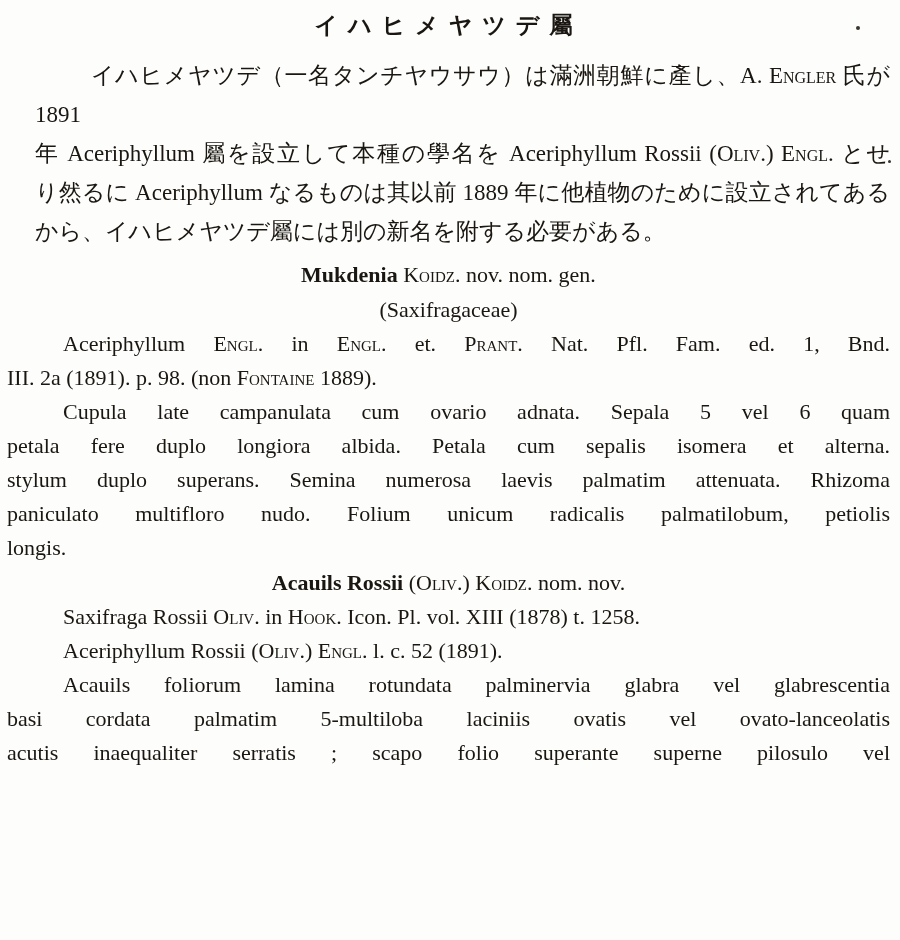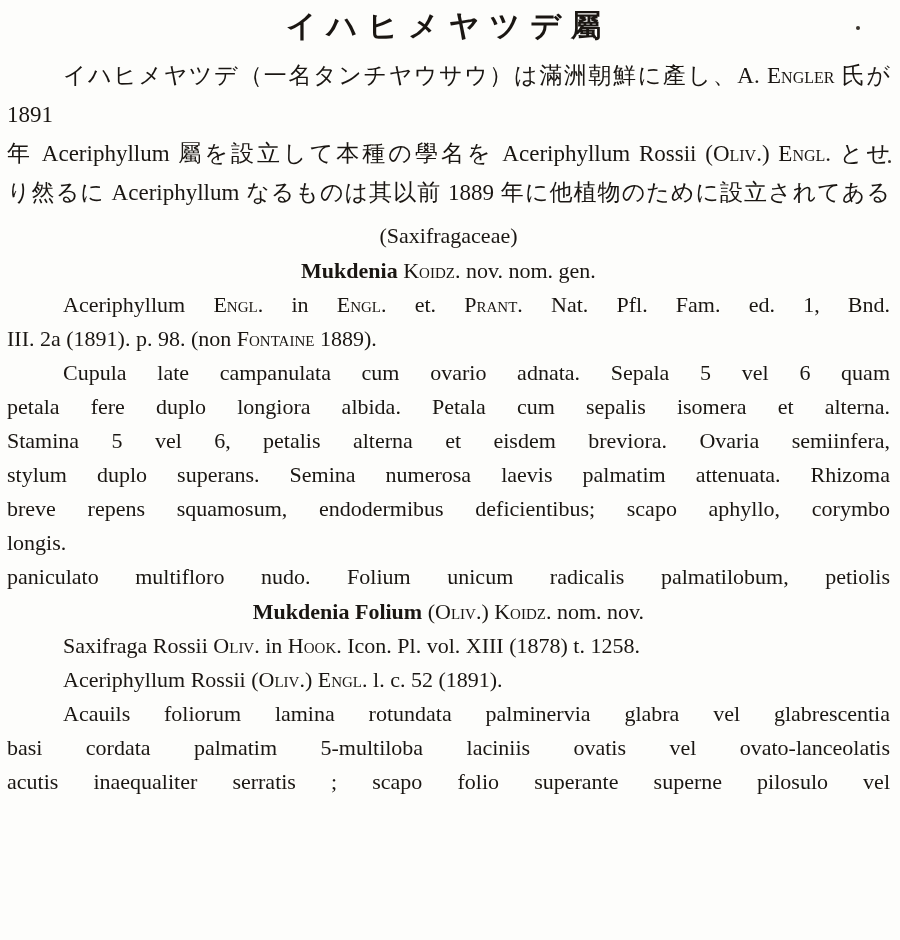--- a/index.html
+++ b/index.html
@@ -7,35 +7,35 @@
     width: 900px; height: 940px;
     box-sizing: border-box;
     padding: 4px 10px 0 7px;
     background: #fdfdfb;
     color: #1a1612;
     font-family: "Liberation Serif", "DejaVu Serif", serif;
     overflow: hidden;
     position: relative;
   }
   .title {
-    font-size: 30px;
+    font-size: 23px;
     font-weight: bold;
     text-align: center;
     letter-spacing: 10px;
     line-height: 44px;
     margin: 0 0 8px 0;
   }
   section { margin: 0; }
   .line {
     font-size: 22px;
     line-height: 34px;
     text-align: left;
     white-space: normal;
   }
-  .jp { margin-bottom: 6px; }
+  .jp { margin-bottom: 6px; margin-left: 28px; }
   .jp .line { font-size: 23px; line-height: 39px; }
   .heading .line { line-height: 35px; }
   .just { text-align: justify; text-align-last: justify; }
   .center { text-align: center; text-align-last: center; }
   .ind1 { text-indent: 56px; }
   .sc { font-variant: small-caps; }
   .italic { }
   .bold { font-weight: bold; }
   .speck { position: absolute; background: #3a342e; border-radius: 50%; }
   .speck-1 { left: 856px; top: 26px; width: 4px; height: 4px; }
@@ -43,44 +43,43 @@
 </style>
 </head>
 <body>
 
 <h1 class="title">イハヒメヤツデ屬</h1>
 
 <section class="jp">
     <div class="line just ind1"><span>イハヒメヤツデ（一名タンチヤウサウ）は滿洲朝鮮に產し、A. </span><span class="sc">Engler</span><span> 氏が 1891</span></div>
     <div class="line just"><span>年 Aceriphyllum 屬を設立して本種の學名を </span><span class="italic">Aceriphyllum Rossii</span><span> (</span><span class="sc">Oliv.</span><span>) </span><span class="sc">Engl.</span><span> とせ</span></div>
     <div class="line just"><span>り然るに Aceriphyllum なるものは其以前 1889 年に他植物のために設立されてある</span></div>
+    <div class="line"><span>から、イハヒメヤツデ屬には別の新名を附する必要がある。</span></div>
   </section>
 
 <section class="heading">
+    <div class="line center"><span class="bold">Mukdenia </span><span class="sc">Koidz.</span><span> nov. nom. gen.</span></div>
     <div class="line center"><span>(Saxifragaceae)</span></div>
-    <div class="line center"><span class="bold">Mukdenia </span><span class="sc">Koidz.</span><span> nov. nom. gen.</span></div>
   </section>
 
 <section>
     <div class="line just ind1"><span class="italic">Aceriphyllum</span><span> </span><span class="sc">Engl.</span><span> in </span><span class="sc">Engl.</span><span> et. </span><span class="sc">Prant.</span><span> Nat. Pfl. Fam. ed. 1, Bnd.</span></div>
     <div class="line"><span>III. 2a (1891). p. 98. (non </span><span class="sc">Fontaine</span><span> 1889).</span></div>
   </section>
 
 <section>
     <div class="line just ind1"><span>Cupula late campanulata cum ovario adnata.  Sepala 5 vel 6 quam</span></div>
     <div class="line just"><span>petala fere duplo longiora albida.  Petala cum sepalis isomera et alterna.</span></div>
-    <div class="line just"><span>Stamina 5 vel 6, petalis alterna et eisdem breviora.  Ovaria semiinfera,</span></div>
     <div class="line just"><span>stylum duplo superans.  Semina numerosa laevis palmatim attenuata.  Rhizoma</span></div>
-    <div class="line just"><span>breve repens squamosum, endodermibus deficientibus; scapo aphyllo, corymbo</span></div>
+    <div class="line just"><span>paniculato multifloro nudo.  Folium unicum radicalis palmatilobum, petiolis</span></div>
     <div class="line"><span>longis.</span></div>
-    <div class="line just"><span>paniculato multifloro nudo.  Folium unicum radicalis palmatilobum, petiolis</span></div>
   </section>
 
 <section class="heading">
-    <div class="line center"><span class="bold">Mukdenia Folium</span><span> (</span><span class="sc">Oliv.</span><span>) </span><span class="sc">Koidz.</span><span> nom. nov.</span></div>
+    <div class="line center"><span class="bold">Acauils Rossii</span><span> (</span><span class="sc">Oliv.</span><span>) </span><span class="sc">Koidz.</span><span> nom. nov.</span></div>
   </section>
 
 <section>
     <div class="line ind1"><span class="italic">Saxifraga Rossii</span><span> </span><span class="sc">Oliv.</span><span> in </span><span class="sc">Hook.</span><span> Icon. Pl. vol. XIII (1878) t. 1258.</span></div>
     <div class="line ind1"><span class="italic">Aceriphyllum Rossii</span><span> (</span><span class="sc">Oliv.</span><span>) </span><span class="sc">Engl.</span><span> l. c. 52 (1891).</span></div>
   </section>
 
 <section>
     <div class="line just ind1"><span>Acauils foliorum lamina rotundata palminervia glabra vel glabrescentia</span></div>
     <div class="line just"><span>basi cordata palmatim 5-multiloba laciniis ovatis vel ovato-lanceolatis</span></div>

